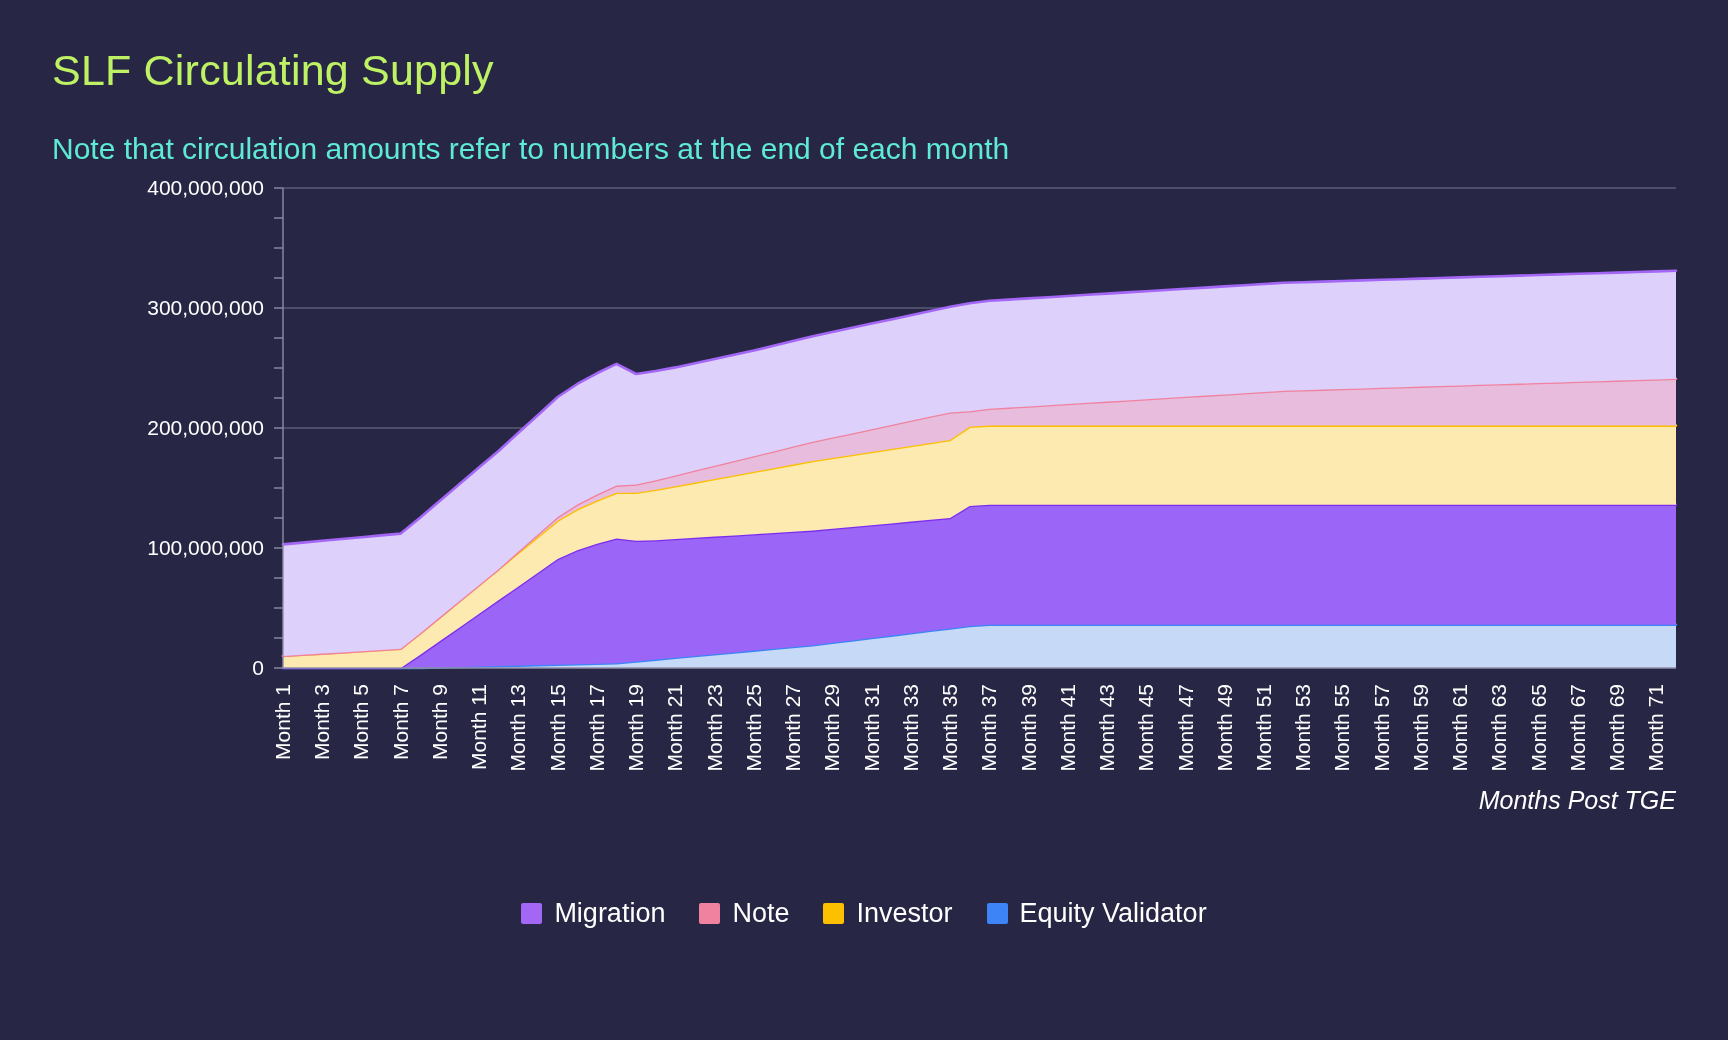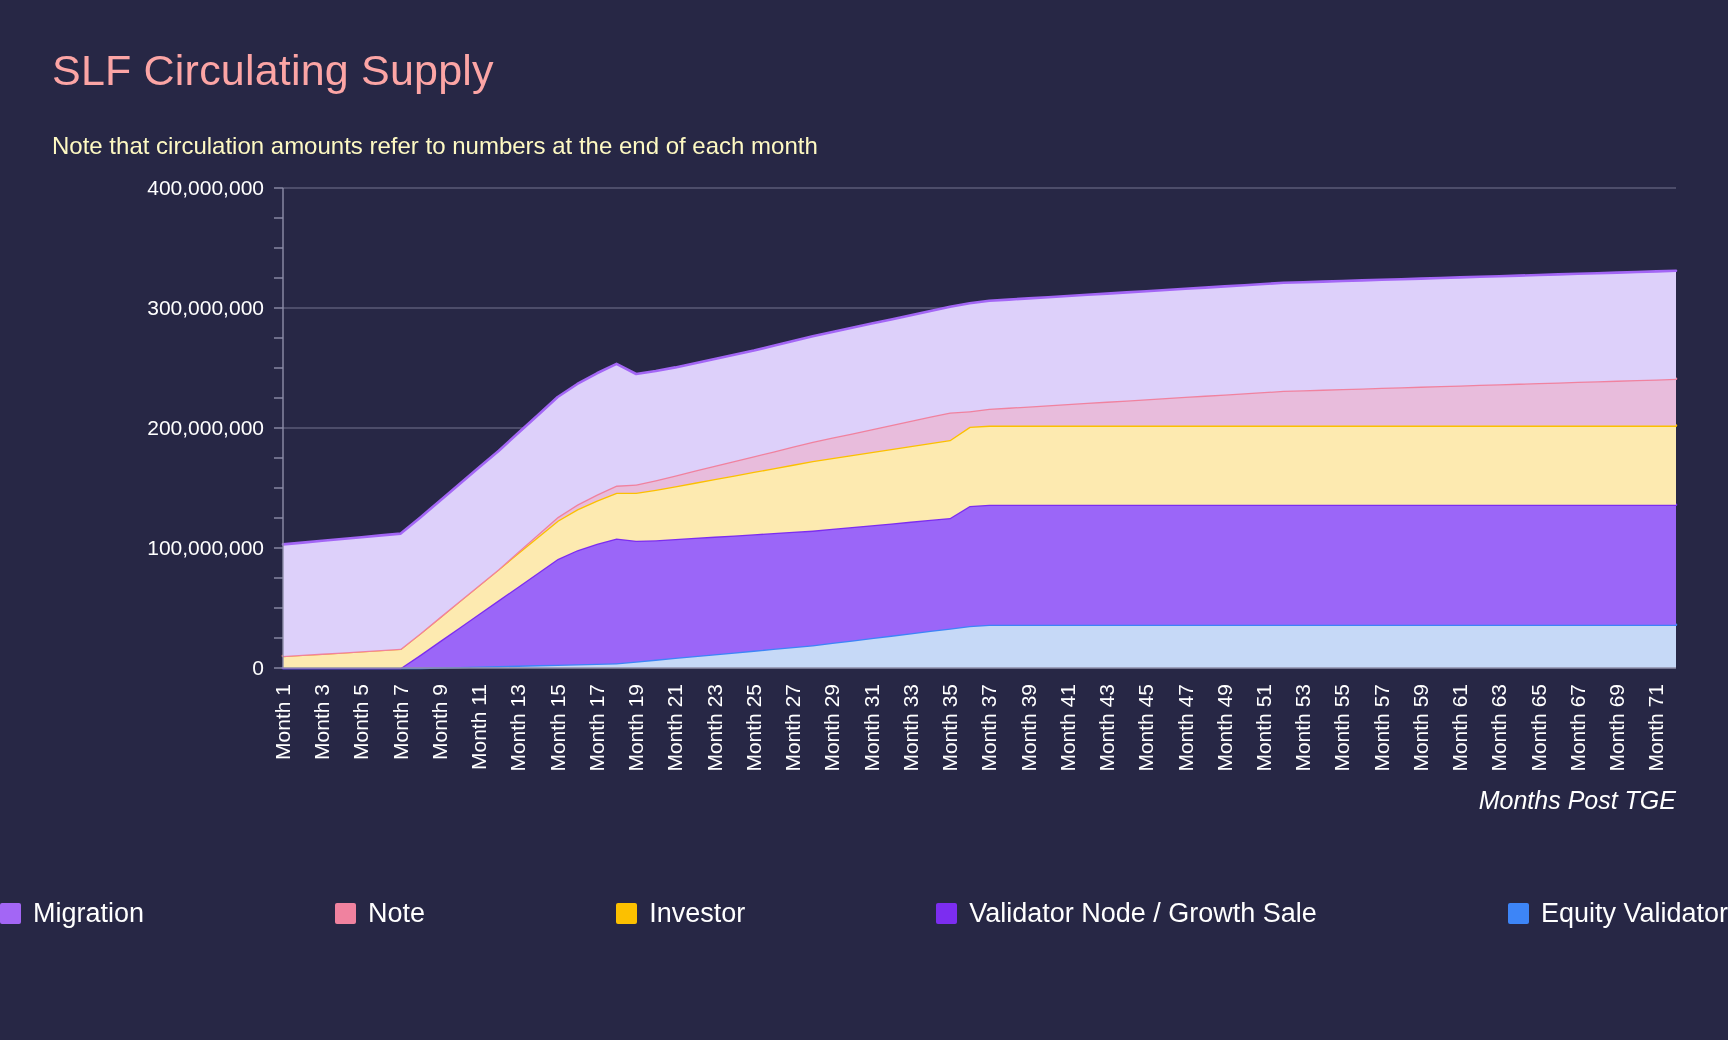--- a/index.html
+++ b/index.html
@@ -15,30 +15,30 @@
     position: relative;
     color: #ffffff;
   }
   #chart-title {
     position: absolute;
     left: 52px;
     top: 46px;
     font-size: 43px;
     font-weight: 400;
     letter-spacing: 0.2px;
-    color: #fca5a5;
+    color: #bef264;
     white-space: nowrap;
   }
   #chart-subtitle {
     position: absolute;
     left: 52px;
     top: 132px;
-    font-size: 24px;
+    font-size: 30px;
     font-weight: 400;
-    color: #fef9c3;
+    color: #5eead4;
     white-space: nowrap;
   }
   #plot-wrap {
     position: absolute;
     left: 0;
     top: 0;
     width: 1728px;
     height: 1040px;
   }
   svg.plot {
@@ -67,21 +67,21 @@
     color: #ffffff;
     white-space: nowrap;
   }
   #legend {
     position: absolute;
     left: 0;
     right: 0;
     top: 898px;
     display: flex;
     flex-direction: row;
-    justify-content: space-between;
+    justify-content: center;
     align-items: center;
     gap: 34px;
   }
   .legend-item {
     display: flex;
     flex-direction: row;
     align-items: center;
     gap: 12px;
   }
   .legend-swatch {
@@ -202,20 +202,16 @@
     </div>
     <div class="legend-item">
       <span class="legend-swatch" style="background: rgb(240, 130, 159);"></span>
       <span class="legend-label">Note</span>
     </div>
     <div class="legend-item">
       <span class="legend-swatch" style="background: rgb(252, 192, 0);"></span>
       <span class="legend-label">Investor</span>
     </div>
     <div class="legend-item">
-      <span class="legend-swatch" style="background: rgb(124, 45, 240);"></span>
-      <span class="legend-label">Validator Node / Growth Sale</span>
-    </div>
-    <div class="legend-item">
       <span class="legend-swatch" style="background: rgb(61, 133, 247);"></span>
       <span class="legend-label">Equity Validator</span>
     </div>
   </div>
 
 </body></html>

